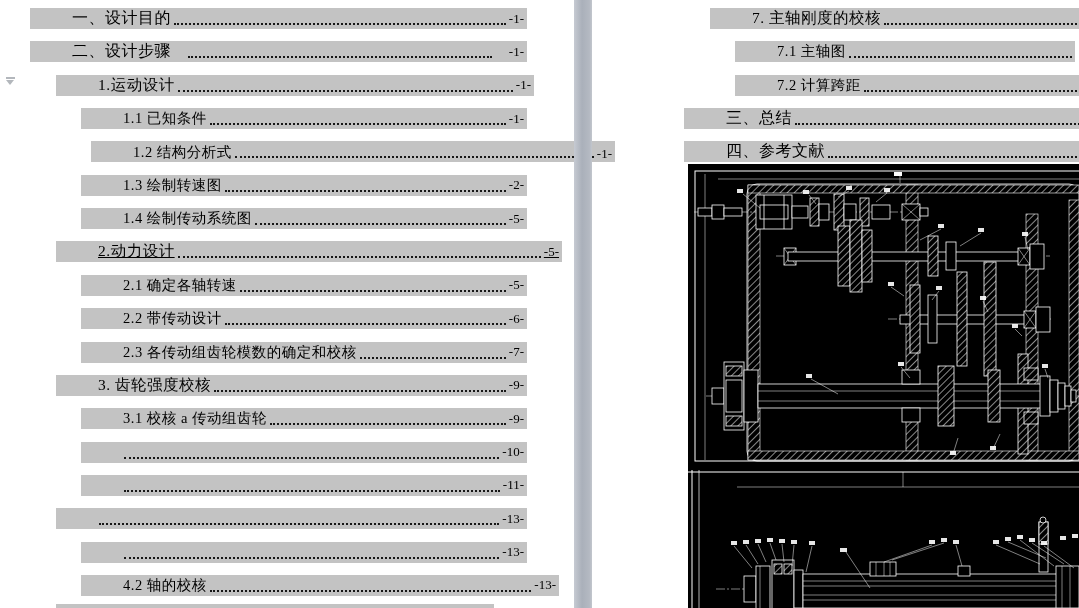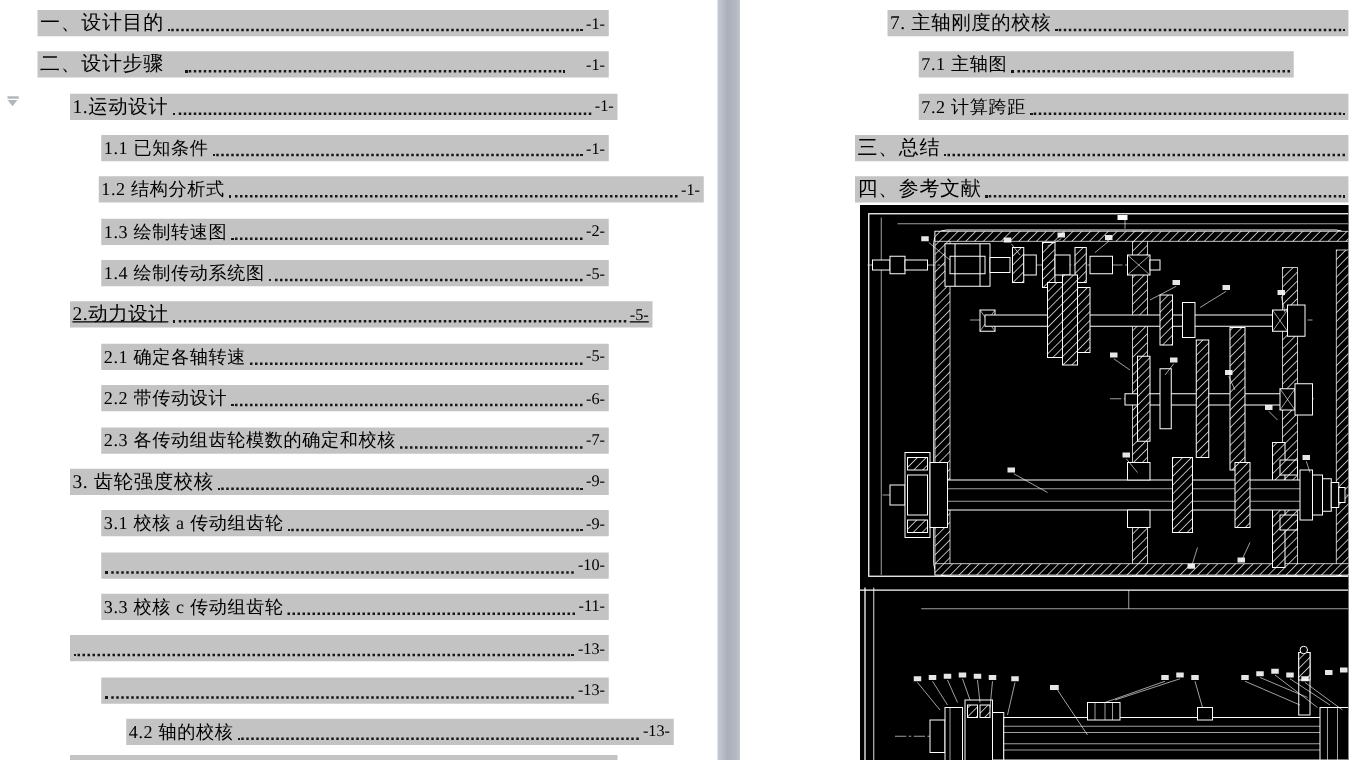--- a/index.html
+++ b/index.html
@@ -1,18 +1,18 @@
 <!DOCTYPE html>
 <html><head>
 <meta charset="utf-8">
 <style>
   html,body{margin:0;padding:0;background:#ffffff;}
   #app{position:relative;width:1079px;height:608px;background:#ffffff;overflow:hidden;
        font-family:"Liberation Serif",serif;color:#000;}
-  .toc-row{position:absolute;height:21px;background:#c3c3c3;display:flex;align-items:center;}
+  .toc-row{position:absolute;height:21px;background:#c3c3c3;display:flex;align-items:center;padding-left:40px;}
   .toc-label{white-space:nowrap;padding-left:2px;letter-spacing:.5px;}
   .lv1 .toc-label{font-size:16px;}
   .lv2 .toc-label{font-size:15.5px;}
   .lv3 .toc-label{font-size:14.5px;}
   .dots{flex:1;height:0;border-bottom:2px dotted #161616;margin:0 3px 4px 3px;align-self:flex-end;min-width:8px;}
   .pg{font-size:13px;padding-right:3px;white-space:nowrap;}
   #page-divider{position:absolute;left:574px;top:0;width:18px;height:608px;
      background:linear-gradient(90deg,#c6cad2 0%,#aab0ba 45%,#b4b9c2 85%,#c2c6cd 100%);}
   #partial-row{position:absolute;left:56px;top:604px;width:438px;height:4px;background:#c3c3c3;}
   #scroll-anchor{position:absolute;left:4px;top:77px;width:12px;height:11px;opacity:.75;}
@@ -46,21 +46,21 @@
       <div class="toc-row lv2" style="top: 74.7px; left: 56px; width: 438px;">
         <span class="toc-label">1.运动设计</span>
         <span class="dots"></span>
         <span class="pg">-1-</span>
       </div>
       <div class="toc-row lv3" style="top: 108.05px; left: 81px; width: 406px;">
         <span class="toc-label">1.1 已知条件</span>
         <span class="dots"></span>
         <span class="pg">-1-</span>
       </div>
-      <div class="toc-row lv3" style="top: 141.4px; left: 79px; width: 484px;">
+      <div class="toc-row lv3" style="top: 141.4px; left: 91px; width: 484px; align-items: flex-end;">
         <span class="toc-label">1.2 结构分析式</span>
         <span class="dots"></span>
         <span class="pg">-1-</span>
       </div>
       <div class="toc-row lv3" style="top: 174.75px; left: 81px; width: 406px;">
         <span class="toc-label">1.3 绘制转速图</span>
         <span class="dots"></span>
         <span class="pg">-2-</span>
       </div>
       <div class="toc-row lv3" style="top: 208.1px; left: 81px; width: 406px;">
@@ -96,33 +96,32 @@
       <div class="toc-row lv3" style="top: 408.2px; left: 81px; width: 406px;">
         <span class="toc-label">3.1 校核 a 传动组齿轮</span>
         <span class="dots"></span>
         <span class="pg">-9-</span>
       </div>
       <div class="toc-row lv3" style="top: 441.55px; left: 81px; width: 406px;">
         <span class="dots"></span>
         <span class="pg">-10-</span>
       </div>
       <div class="toc-row lv3" style="top: 474.9px; left: 81px; width: 406px;">
-        <span class="toc-label">3.3 校核 c 传动组齿轮</span>
         <span class="dots"></span>
         <span class="pg">-11-</span>
       </div>
       <div class="toc-row lv2" style="top: 508.25px; left: 56px; width: 431px;">
         <span class="dots"></span>
         <span class="pg">-13-</span>
       </div>
       <div class="toc-row lv3" style="top: 541.6px; left: 81px; width: 406px;">
         <span class="dots"></span>
         <span class="pg">-13-</span>
       </div>
-      <div class="toc-row lv3" style="top: 574.95px; left: 81px; width: 438px; margin-left: 20px;">
+      <div class="toc-row lv3" style="top: 574.95px; left: 81px; width: 438px;">
         <span class="toc-label">4.2 轴的校核</span>
         <span class="dots"></span>
         <span class="pg">-13-</span>
       </div>
     </div>
 
   <div id="partial-row"></div>
 
   <div id="page-divider"></div>
 

